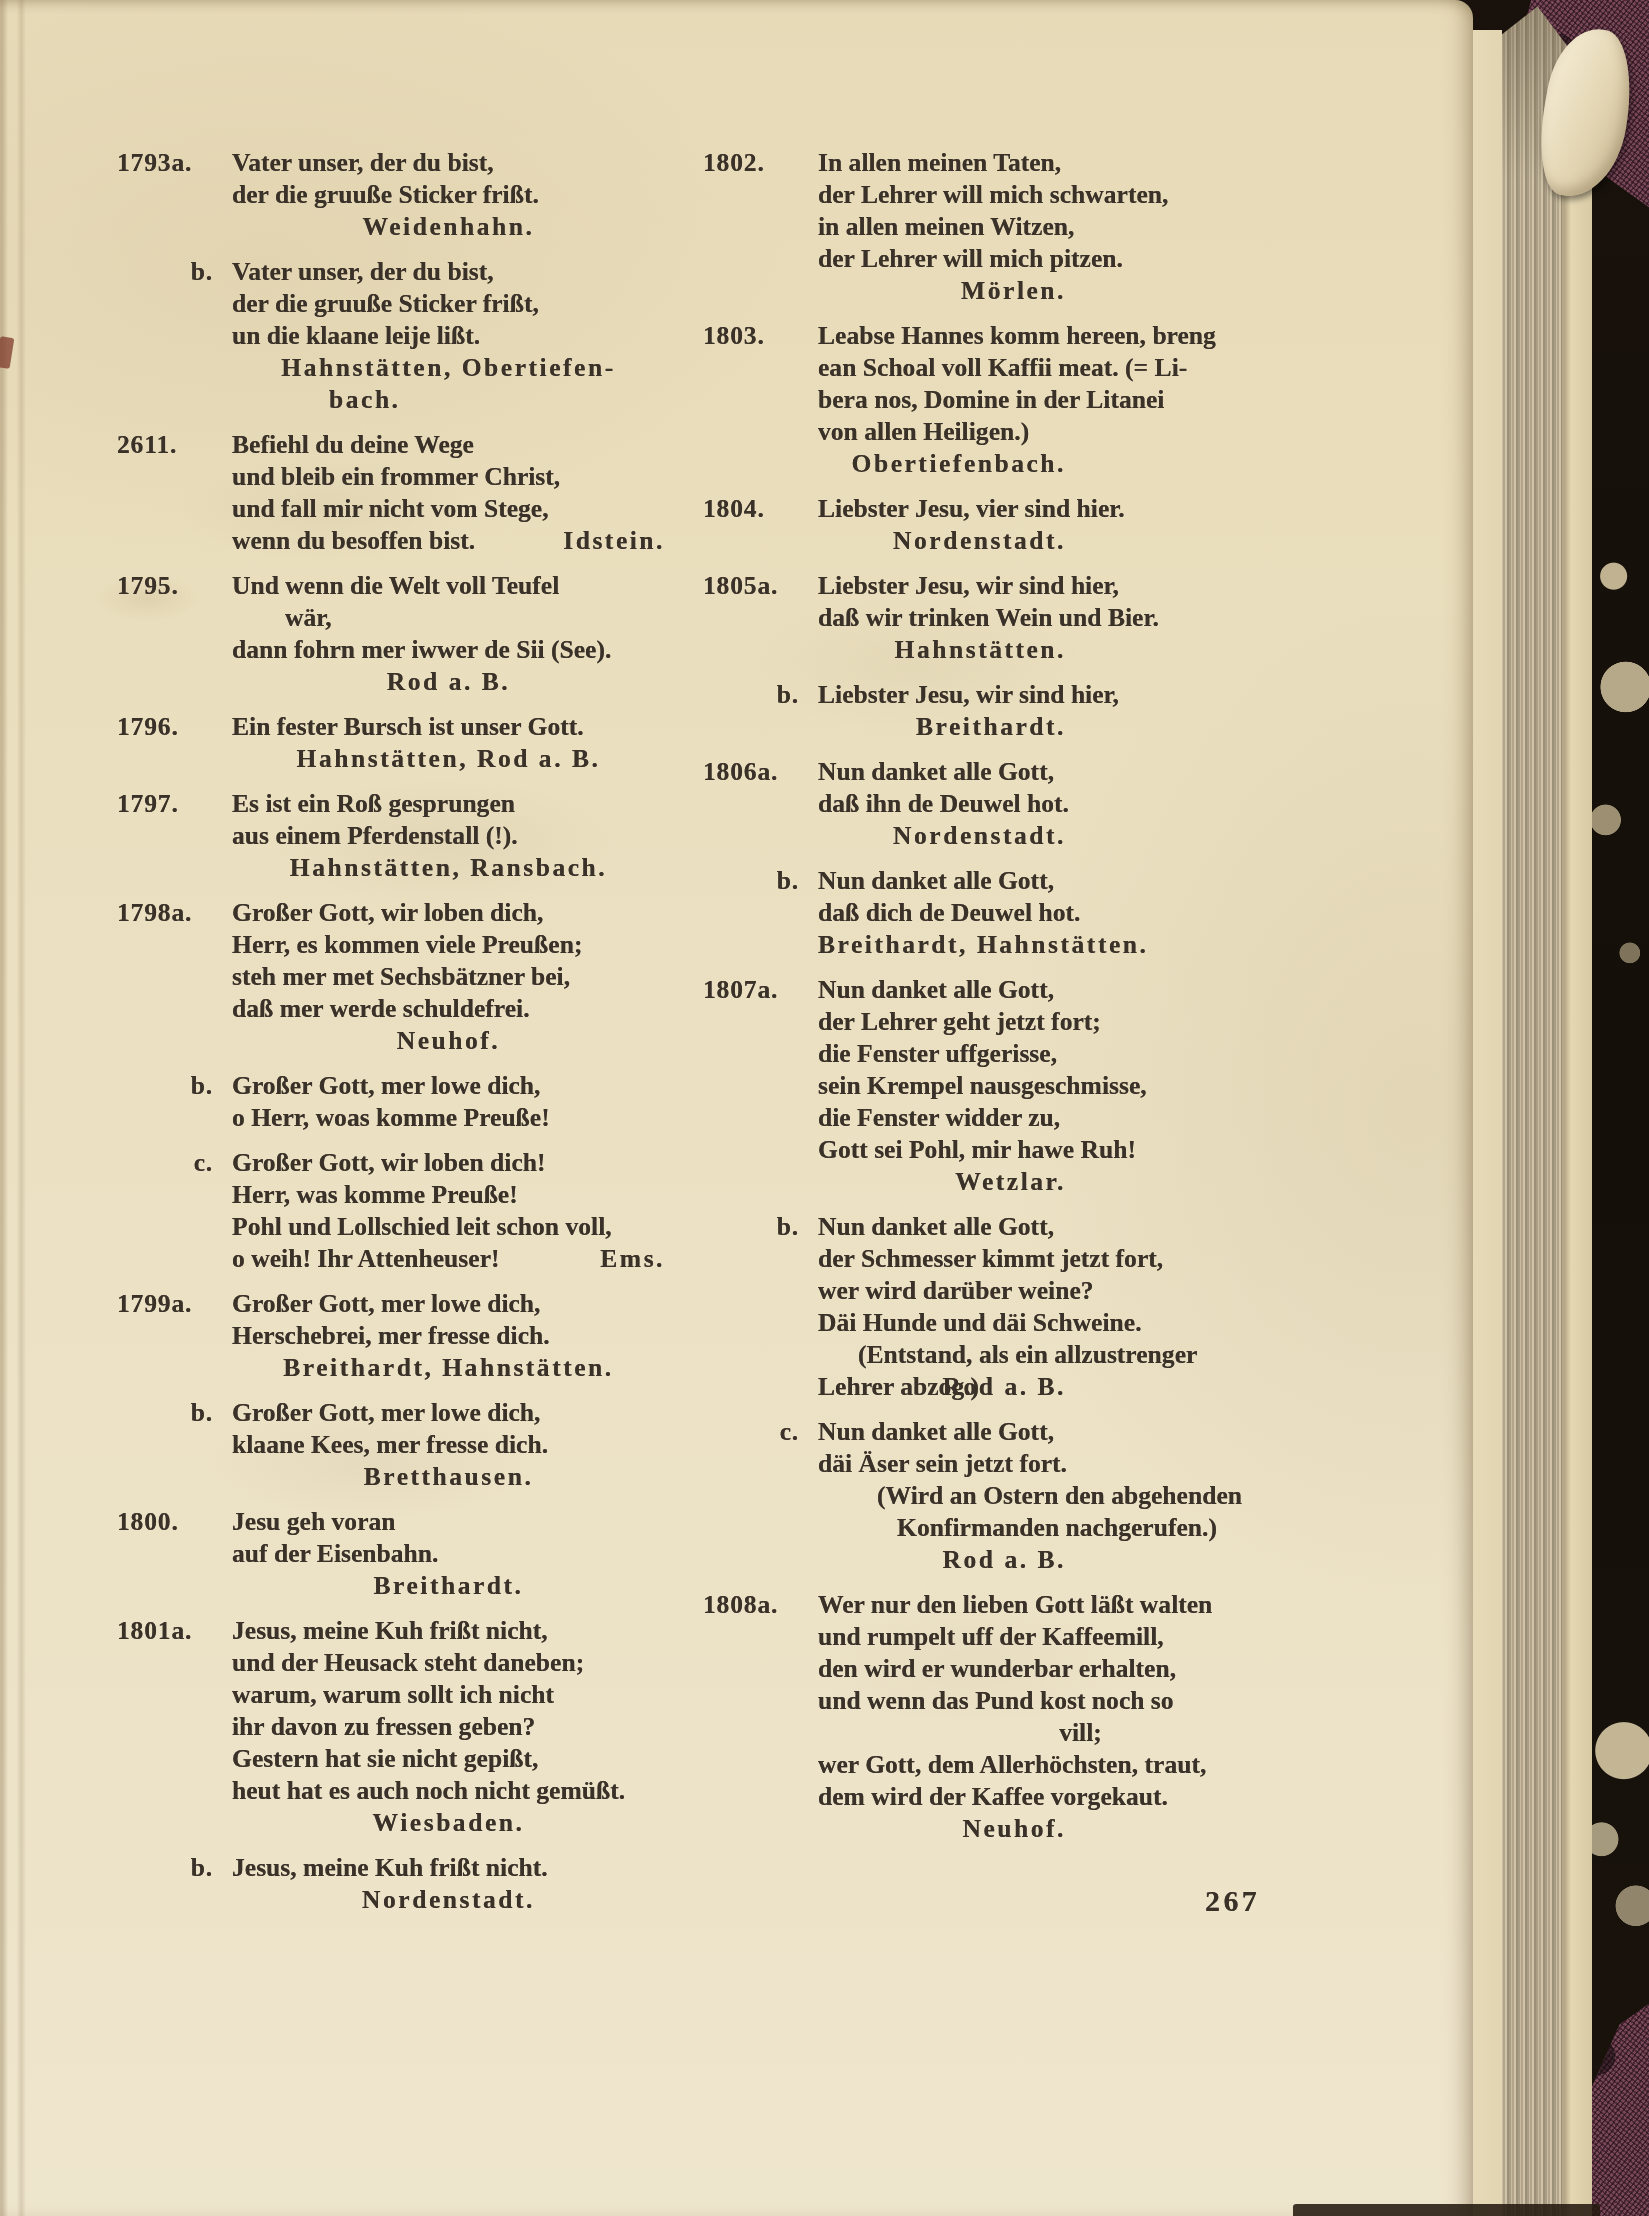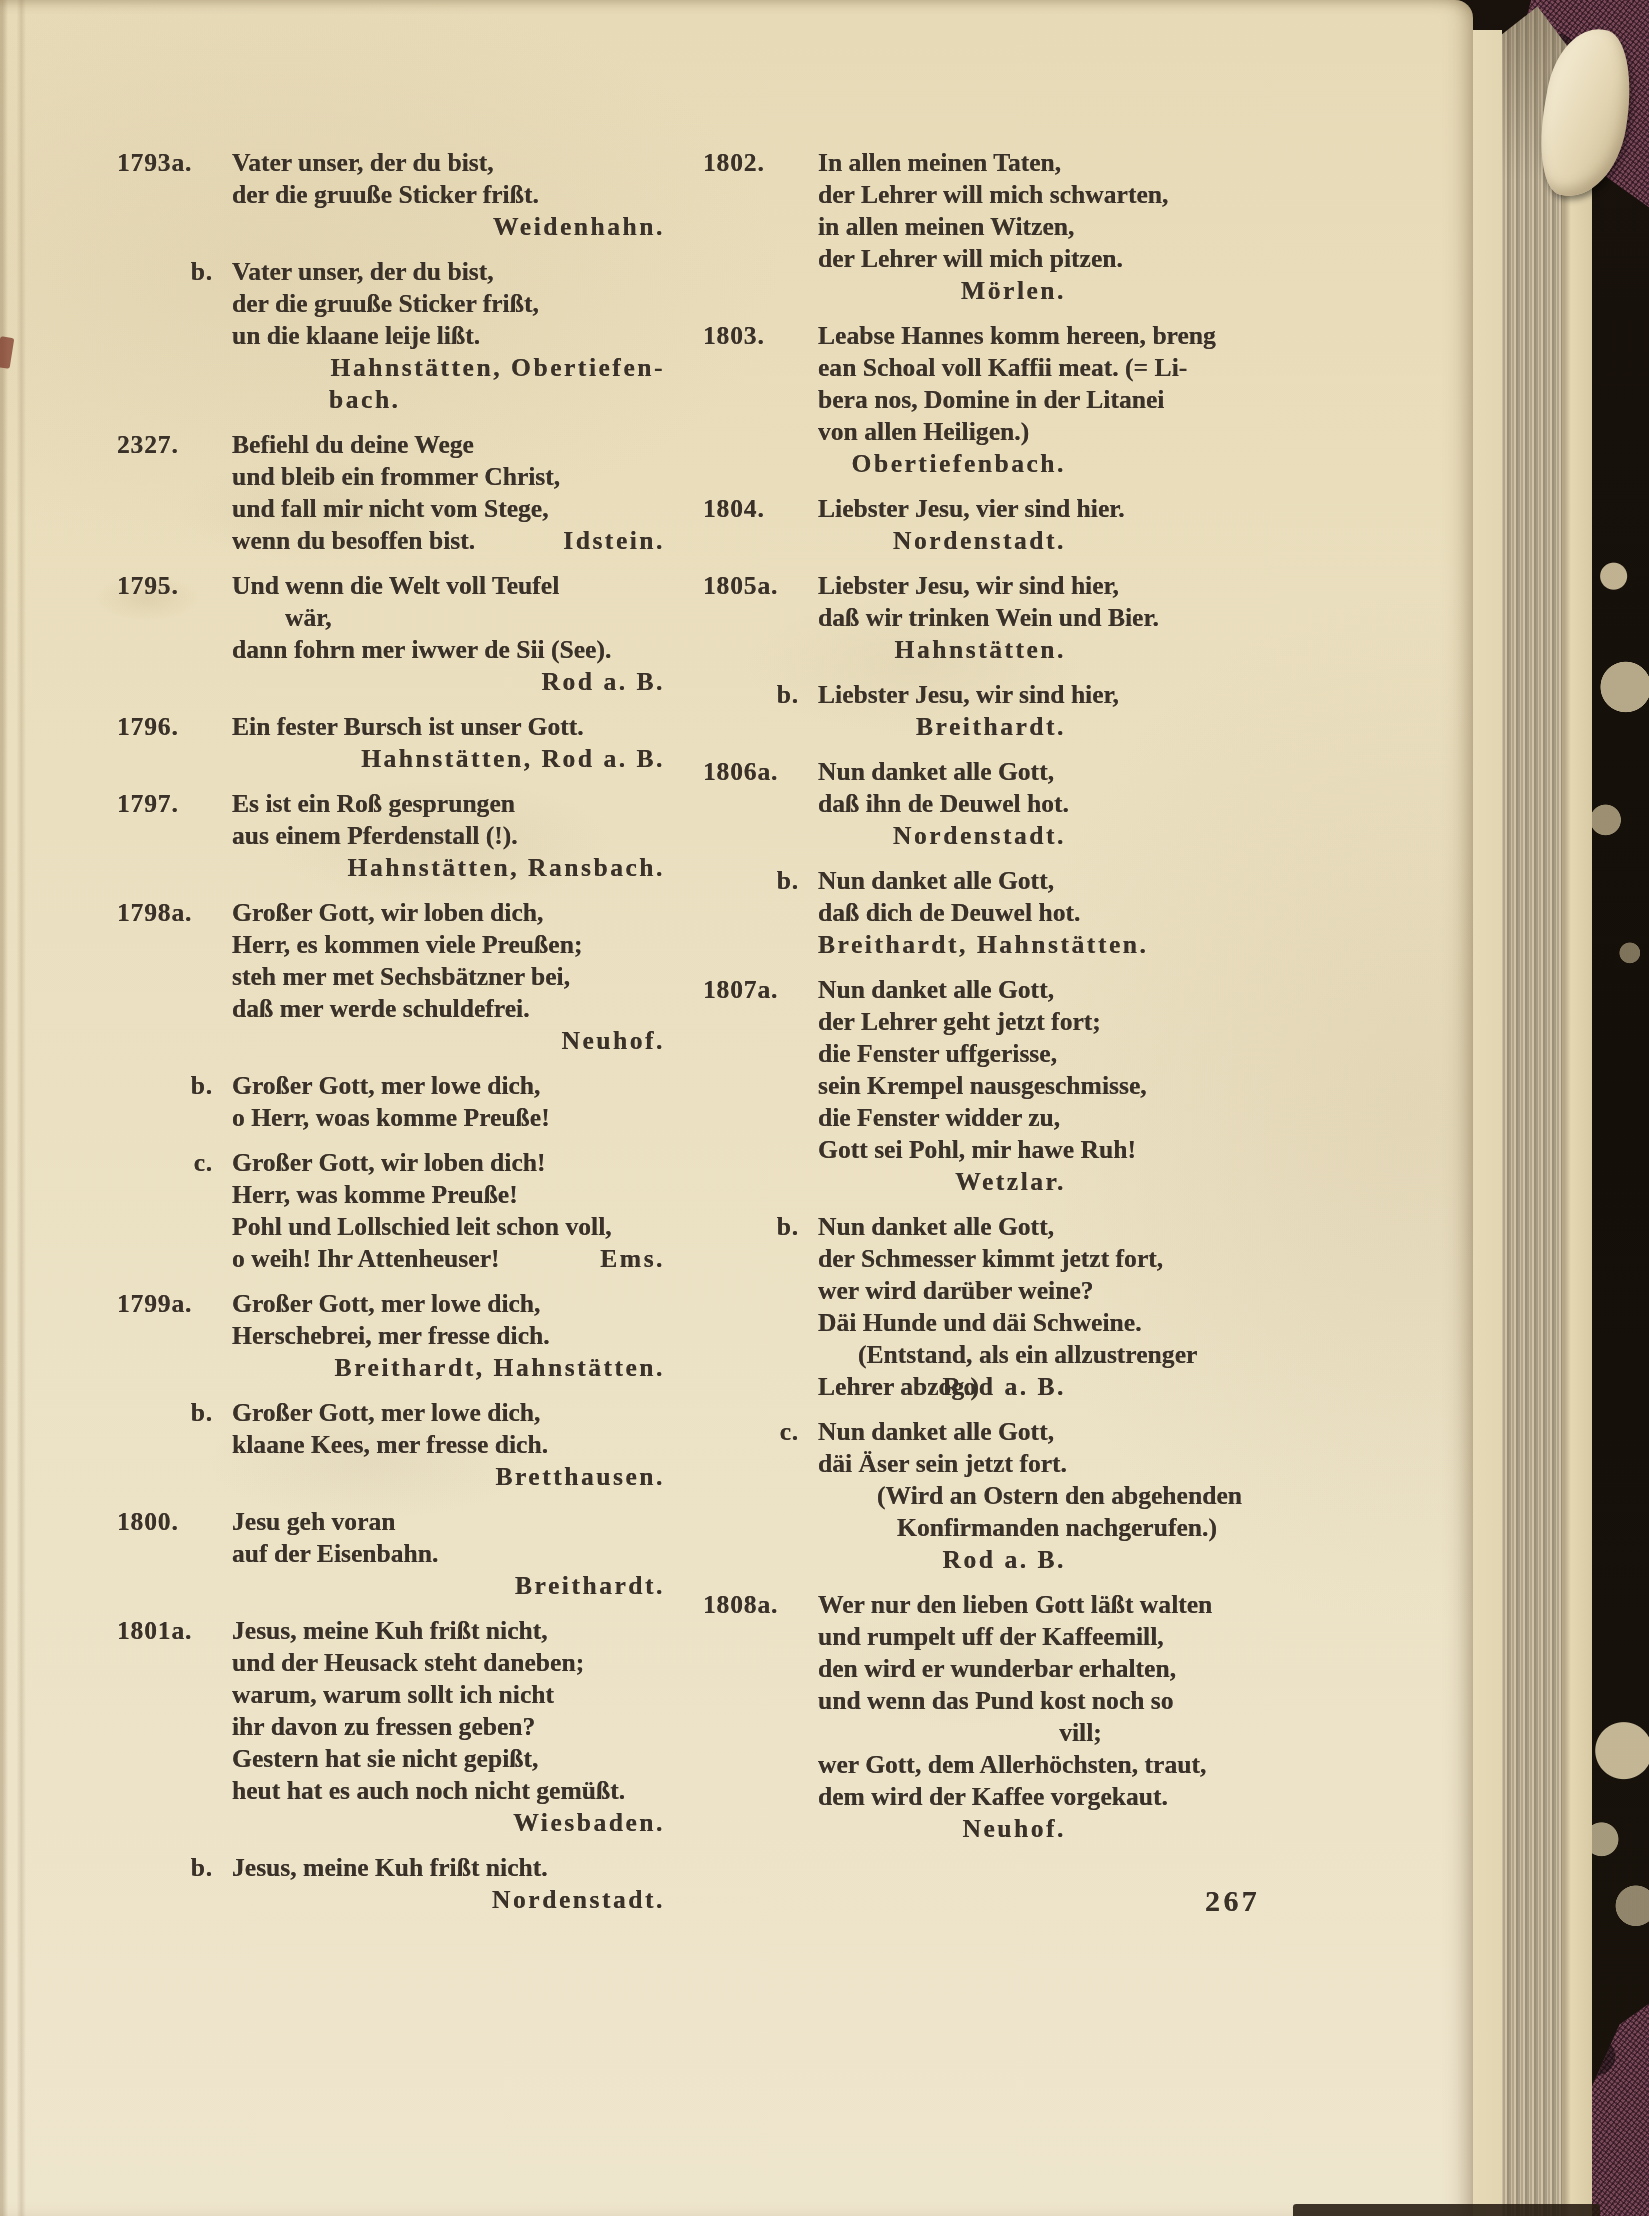--- a/index.html
+++ b/index.html
@@ -101,21 +101,21 @@
   }
   .col-left{left:117px;width:558px;}
   .col-right{left:703px;width:587px;}
   .entry{position:relative;padding-left:115px;margin-bottom:13px;}
   .entry-label{position:absolute;left:0;top:0;width:106px;letter-spacing:0.8px;}
   .entry-label.minor{text-align:right;padding-right:10px;width:96px;}
   .vline{position:relative;}
   .attr-line{letter-spacing:2.5px;}
   .attr-right{text-align:right;}
   .attr-inline{position:absolute;top:0;letter-spacing:2.5px;}
-  .col-left  .attr-right{padding-right:10px;}
+  .col-left  .attr-right{padding-right:10px;text-align:center;}
   .col-right .attr-right{padding-right:224px;}
   .page-number{
     text-align:right;font-size:30px;letter-spacing:3.3px;
     margin-top:40px;padding-right:30px;
   }
 </style>
 </head>
 <body>
 
 <div class="cover"></div>
@@ -141,21 +141,21 @@
     </div>
     <div class="entry">
       <div class="entry-label minor">b.</div>
       <div class="vline">Vater unser, der du bist,</div>
       <div class="vline">der die gruuße Sticker frißt,</div>
       <div class="vline">un die klaane leije lißt.</div>
       <div class="attr-line attr-right">Hahnstätten, Obertiefen-</div>
       <div class="attr-line " style="padding-left: 97px;">bach.</div>
     </div>
     <div class="entry">
-      <div class="entry-label">2327.</div>
+      <div class="entry-label">2611.</div>
       <div class="vline">Befiehl du deine Wege</div>
       <div class="vline">und bleib ein frommer Christ,</div>
       <div class="vline">und fall mir nicht vom Stege,</div>
       <div class="vline" style="margin-left: 0px;">wenn du besoffen bist.<span class="attr-inline" style="right: 10px;">Idstein.</span></div>
     </div>
     <div class="entry">
       <div class="entry-label">1795.</div>
       <div class="vline">Und wenn die Welt voll Teufel</div>
       <div class="vline" style="margin-left: 53px;">wär,</div>
       <div class="vline">dann fohrn mer iwwer de Sii (See).</div>

